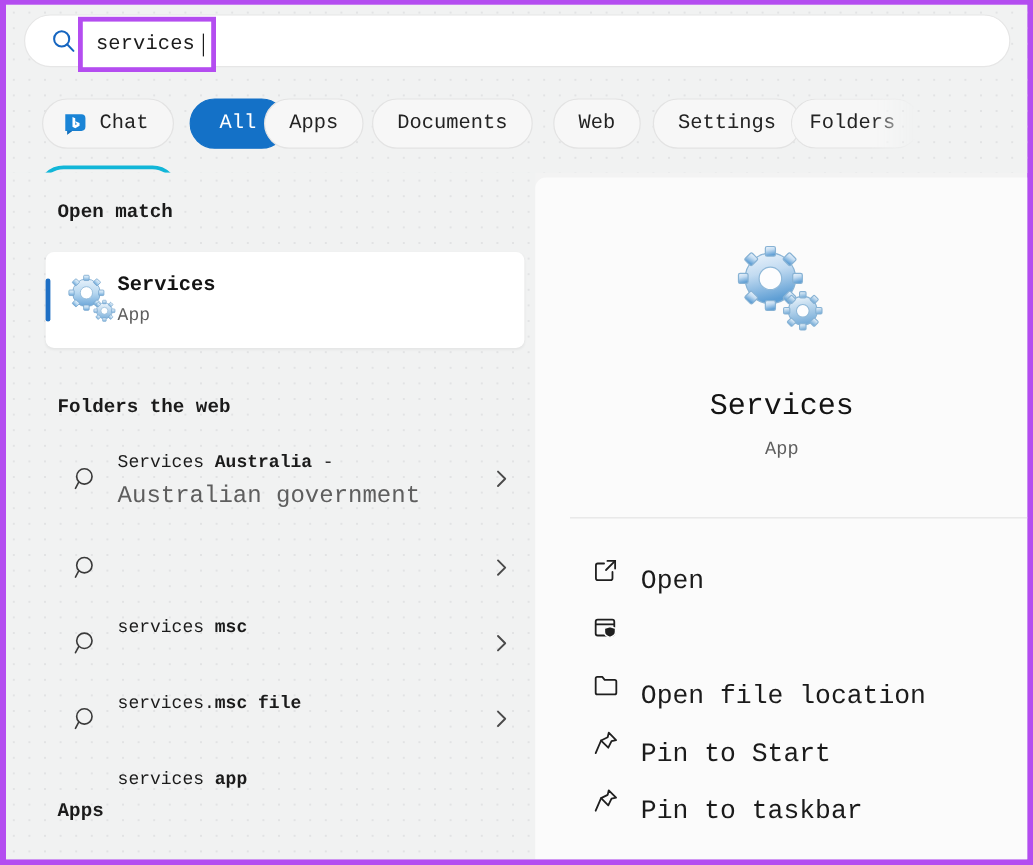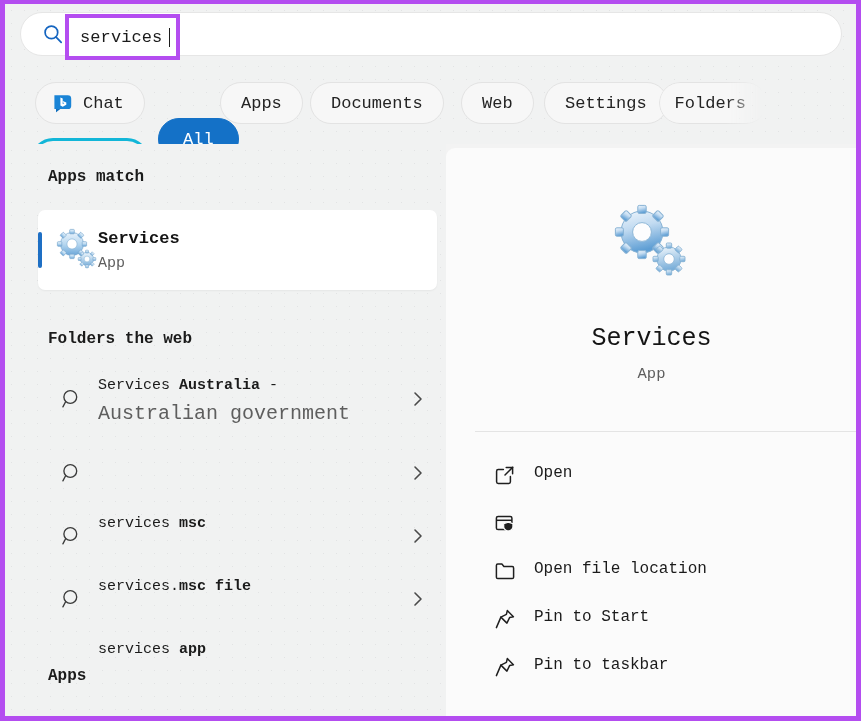--- a/index.html
+++ b/index.html
@@ -125,21 +125,20 @@
     width: 22px; height: 22px;
     position: relative;
     flex: 0 0 auto;
   }
   .pill.all {
     left: 153px;
     background: #1471c7;
     border-color: #1471c7;
     color: #ffffff;
     padding: 0 24px;
-    margin-top: 36px;
   }
   .pill.apps     { left: 215px; }
   .pill.documents{ left: 305px; }
   .pill.web      { left: 456px; }
   .pill.settings { left: 539px; }
   .pill.folders  {
     left: 654px;
     width: 108px;
     justify-content: flex-end;
     padding-left: 23px;
@@ -294,22 +293,22 @@
     height: 48px;
   }
   .action .ico {
     position: absolute;
     left: 19px; top: 13px;
     width: 22px; height: 22px;
     color: #1f1f1f;
   }
   .action .lbl {
     position: absolute;
-    left: 59px; top: 13px;
-    font-size: 16px;
+    left: 59px; top: 21px;
+    font-size: 22px;
     color: #1b1b1b;
     white-space: nowrap;
   }
   .act-0 { top: 303px; }
   .act-1 { top: 351px; }
   .act-2 { top: 399px; }
   .act-3 { top: 447px; }
   .act-4 { top: 495px; }
 
   svg { overflow: visible; }
@@ -367,21 +366,21 @@
     <div class="pill folders">
       <span>Folders</span>
     </div>
 
   </div>
 
   <div class="body-area">
 
     <div class="left-col">
 
-      <div class="section-head head-bestmatch">Apps match</div>
+      <div class="section-head head-bestmatch">Open match</div>
 
       <div class="best-card">
         <span class="sel-bar"></span>
         <span class="gear-icon-sm">
           <svg width="44" height="44" viewBox="0 0 44 44">
             <defs>
               <linearGradient id="g1" x1="0" y1="0" x2="0" y2="1">
                 <stop offset="0" stop-color="#e8f2fb"></stop>
                 <stop offset="0.5" stop-color="#b8d8f0"></stop>
                 <stop offset="1" stop-color="#6aa5d8"></stop>

